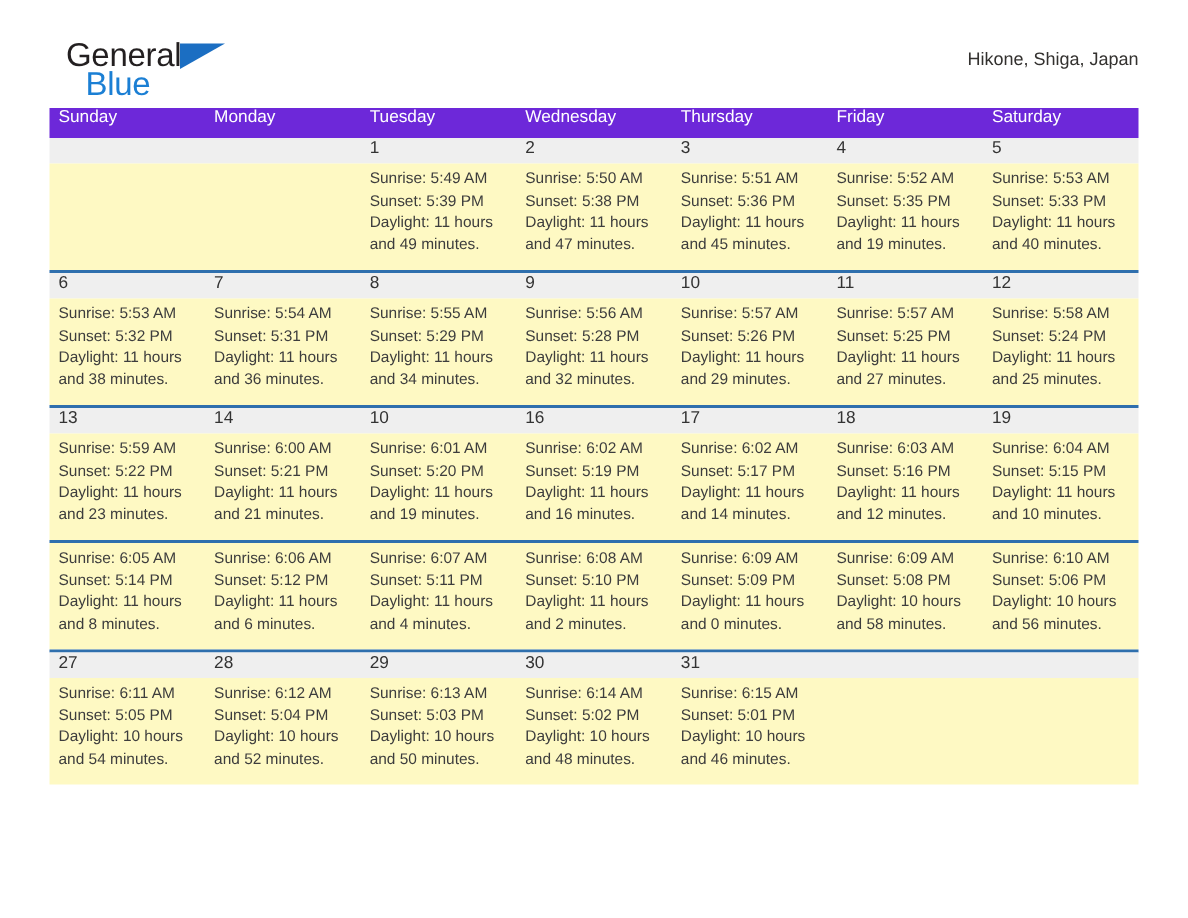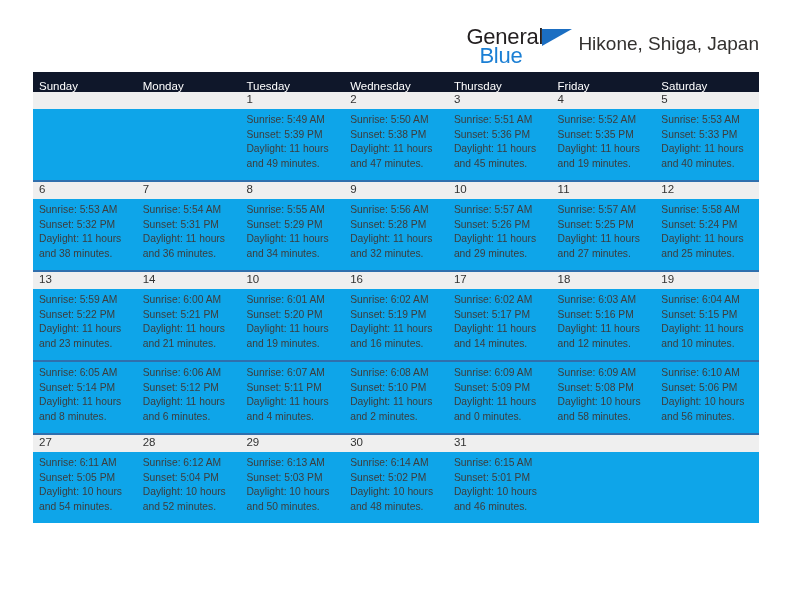--- a/index.html
+++ b/index.html
@@ -20,24 +20,25 @@
     width: 792px;
     height: 612px;
     box-sizing: border-box;
     padding: 0 33px;
   }
 
   
   .header {
     display: flex;
     align-items: flex-start;
-    justify-content: flex-end;
+    justify-content: space-between;
     height: 72px;
     padding-top: 26px;
     box-sizing: border-box;
+    margin-left: 11px;
   }
 
   .logo {
     position: relative;
     width: 112px;
     height: 46px;
     line-height: 1;
     user-select: none;
   }
   .logo-general {
@@ -72,36 +73,36 @@
     padding-top: 0px;
   }
   .cal-title {
     font-size: 27px;
     color: #33312f;
     line-height: 1.15;
     font-weight: normal;
     margin: 0;
   }
   .cal-subtitle {
-    font-size: 19px;
+    font-size: 12px;
     color: #33312f;
     margin: 7px 0 0 0;
     line-height: 1.15;
   }
 
   
   .calendar {
     width: 726px;
   }
 
   .dow-row {
     display: flex;
-    background: #0f172a;
+    background: #6d28d9;
     height: 20px;
-    align-items: flex-end;
+    align-items: flex-start;
   }
   .dow {
     flex: 1 1 0;
     color: #ffffff;
     font-size: 11.5px;
     padding-left: 6px;
     box-sizing: border-box;
     white-space: nowrap;
   }
 
@@ -122,21 +123,21 @@
     font-size: 11.5px;
     color: #333333;
     padding-left: 6px;
     padding-top: 2px;
     box-sizing: border-box;
     line-height: 1;
   }
 
   .week-body {
     display: flex;
-    background: #0ea5e9;
+    background: #fef9c3;
     height: 71px;
   }
   .info-cell {
     flex: 1 1 0;
     padding: 4px 6px 0 6px;
     box-sizing: border-box;
     font-size: 10.3px;
     line-height: 14.6px;
     color: #3d3d3d;
   }

